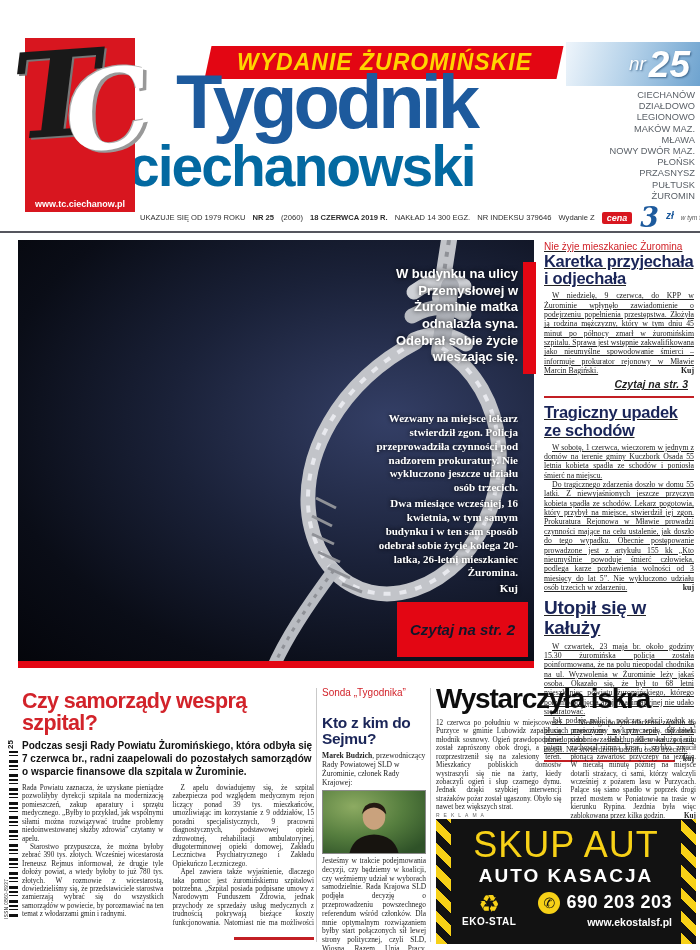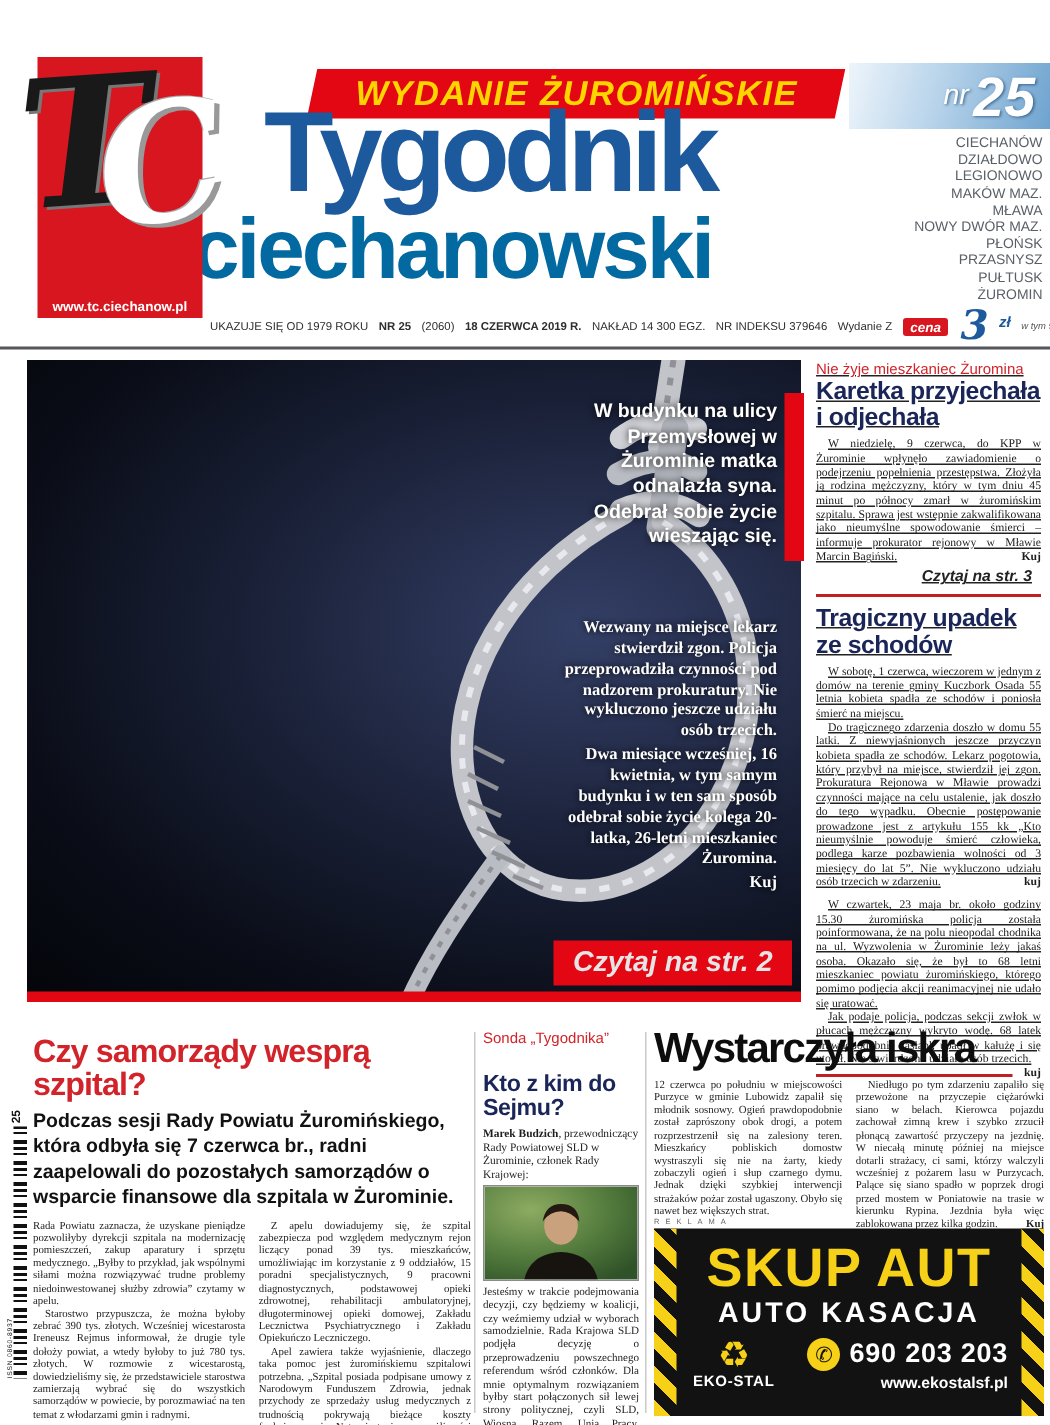--- a/index.html
+++ b/index.html
@@ -66,22 +66,22 @@
   .standfirst { position:absolute; right:16px; top:26px; width:132px; z-index:3;
       text-align:right; color:#fff; font-weight:800; font-size:13px; line-height:1.28;
       text-shadow:0 0 5px rgba(0,0,0,.9); }
   .photo-body { position:absolute; right:16px; top:172px; width:152px; z-index:3;
       text-align:right; color:#fff; font-family:"Liberation Serif", serif;
       font-weight:700; font-size:11px; line-height:1.26;
       text-shadow:0 0 4px rgba(0,0,0,.9); }
   .photo-body p { margin-bottom:2px; }
   .photo-byline { font-weight:700; }
   .read-more-main { position:absolute; right:6px; bottom:11px; z-index:4;
-      background:#e30613; color:#e5e5e5; font-style:italic; font-weight:900;
-      font-size:19px; padding:4px 13px; }
+      background:#e30613; color:#0f172a; font-style:italic; font-weight:900;
+      font-size:15px; padding:19px 13px; }
   .photo-redbar { position:absolute; left:0; bottom:0; width:100%; height:7px;
       background:#e30613; z-index:3; }
   .red-stripe { position:absolute; left:523px; top:262px; width:13px; height:112px;
       background:#e30613; z-index:4; }
   
   .sidebar { position:absolute; left:544px; top:241px; width:150px;text-decoration:underline; }
   .kicker { color:#d2232a; font-size:10px; font-weight:500; margin-bottom:1px; }
   .sb-head { color:#1a2558; font-size:16.5px; font-weight:900; line-height:1.04;
              letter-spacing:-0.3px; margin-bottom:4px; }
   .sb-head.big { font-size:19px; }
@@ -99,21 +99,21 @@
               font-weight:700; color:#111; margin-bottom:2px; }
   .bc-row { display:flex; }
   .issn { writing-mode:vertical-rl; transform:rotate(180deg); font-size:4.5px;
           color:#111; letter-spacing:.5px; }
   .bars { width:9px; height:168px;
           background:repeating-linear-gradient(180deg,#111 0 2px,#fff 2px 4px,#111 4px 5px,#fff 5px 9px,#111 9px 12px,#fff 12px 14px); }
   .divv { position:absolute; width:1px; background:#c9c9c9; top:688px; height:254px; }
   .hospital { position:absolute; left:22px; top:691px; width:292px; }
   .hosp-head { color:#d2232a; font-size:21.5px; font-weight:900; letter-spacing:-0.6px;
                line-height:1; margin-bottom:5px; }
-  .hosp-lead { font-size:13px; font-weight:800; color:#111; line-height:1.3;
+  .hosp-lead { font-size:10px; font-weight:800; color:#111; line-height:1.3;
                margin-bottom:6px; }
   .twocol { column-count:2; column-gap:9px; font-family:"Liberation Serif", serif;
             font-size:7.2px; line-height:1.17; text-align:justify; color:#1d1d1d;
             overflow:hidden; }
   .hospital .twocol { height:150px; }
   .twocol p { text-indent:8px; }
   .twocol p:first-child { text-indent:0; }
   .end-mark { width:80px; height:3px; background:#c21f24; margin:3px 0 0 auto; }
   .poll { position:absolute; left:322px; top:687px; width:104px; }
   .poll-head { color:#1a2558; font-size:15.5px; font-weight:900; line-height:1.05;
@@ -130,21 +130,21 @@
                 line-height:1; margin-bottom:6px; }
   .spark .twocol { height:106px; font-size:7.2px; }
   .spark-sep { height:2px; background:#c21f24; margin-top:4px; }
   .ad-label { position:absolute; left:436px; top:812px; font-size:5px;
               letter-spacing:4px; color:#666; }
   .ad { position:absolute; left:436px; top:819px; width:260px; height:125px;
         background:#121212; overflow:hidden; }
   .hazard { position:absolute; top:0; width:15px; height:100%;
             background:repeating-linear-gradient(45deg,#f7d117 0 8px,#121212 8px 16px); }
   .hazard.l { left:0; } .hazard.r { right:0; }
-  .ad-line1 { text-align:center; color:#f7d117; font-weight:700; font-size:36px;
+  .ad-line1 { text-align:center; color:#f7d117; font-weight:400; font-size:36px;
               letter-spacing:1px; line-height:1; margin-top:8px; }
   .ad-line2 { text-align:center; color:#fff; font-weight:900; font-size:19px;
               letter-spacing:2px; line-height:1.2; margin-top:2px; }
   .ad-bottom { display:flex; align-items:center; justify-content:space-between;
                padding:4px 24px 0 26px; }
   .eko { text-align:center; }
   .eko .rec { color:#f7d117; font-size:24px; line-height:1; }
   .eko .nm { color:#fff; font-weight:900; font-size:10px; letter-spacing:.5px; }
   .ad-contact { text-align:right; }
   .phone-row { display:flex; align-items:center; gap:6px; justify-content:flex-end; }
@@ -258,20 +258,21 @@
     <div>
       <div class="sb-head">Tragiczny upadek ze schodów</div>
       <div class="sb-body">
         <p>W sobotę, 1 czerwca, wieczorem w jednym z domów na terenie gminy Kuczbork Osada 55 letnia kobieta spadła ze schodów i poniosła śmierć na miejscu.</p>
         <p><span>Do tragicznego zdarzenia doszło w domu 55 latki. Z niewyjaśnionych jeszcze przyczyn kobieta spadła ze schodów. Lekarz pogotowia, który przybył na miejsce, stwierdził jej zgon. Prokuratura Rejonowa w Mławie prowadzi czynności mające na celu ustalenie, jak doszło do tego wypadku. Obecnie postępowanie prowadzone jest z artykułu 155 kk „Kto nieumyślnie powoduje śmierć człowieka, podlega karze pozbawienia wolności od 3 miesięcy do lat 5”. Nie wykluczono udziału osób trzecich w zdarzeniu.</span>
            <span class="byl">kuj</span></p>
       </div>
     </div>
     <div style="height:6px"></div>
     <div>
+      <div class="sb-head big">Utopił się w kałuży</div>
       <div class="sb-body">
         <p>W czwartek, 23 maja br. około godziny 15.30 żuromińska policja została poinformowana, że na polu nieopodal chodnika na ul. Wyzwolenia w Żurominie leży jakaś osoba. Okazało się, że był to 68 letni mieszkaniec powiatu żuromińskiego, którego pomimo podjęcia akcji reanimacyjnej nie udało się uratować.</p>
         <p><span>Jak podaje policja, podczas sekcji zwłok w płucach mężczyzny wykryto wodę. 68 latek prawdopodobnie zasłabł, upadł w kałużę i się utopił. Nie stwierdzono udziału osób trzecich.</span>
            <span class="byl">kuj</span></p>
       </div>
     </div>
     <hr class="sb-sep">
   </div>
 
   <div class="barcode">

